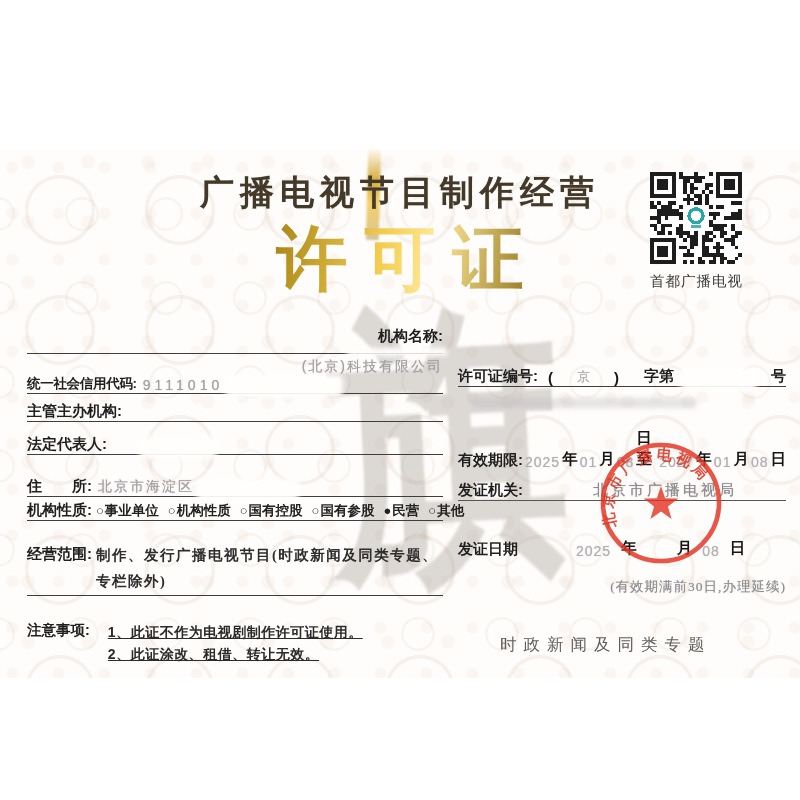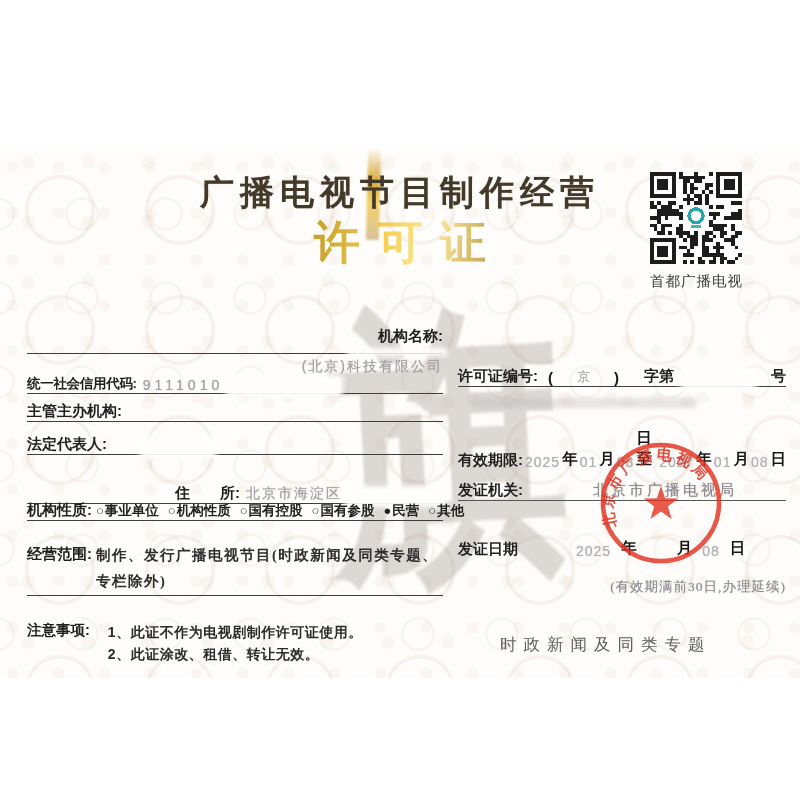--- a/index.html
+++ b/index.html
@@ -33,21 +33,21 @@
     filter:blur(1px);transform:rotate(1.5deg);
   }
   
   .title1{
     position:absolute;left:0;top:20px;width:800px;text-align:center;z-index:3;
     font-size:34px;font-weight:700;letter-spacing:6px;color:#43392b;
     text-shadow:0 0 1px rgba(90,70,20,.4);
   }
   .title2{
     position:absolute;left:0;top:62px;width:800px;text-align:center;z-index:3;
-    font-size:46px;font-weight:700;letter-spacing:17px;text-indent:17px;
+    font-size:71px;font-weight:700;letter-spacing:17px;text-indent:17px;
     color:#7a5e10;
   }
   @supports ((-webkit-background-clip:text) or (background-clip:text)){
     .title2{
       background:linear-gradient(100deg,#4a3c0e 14%,#a98618 34%,#f4cf52 48%,#ffe89a 54%,#8a6d14 68%,#3a3008 88%);
       -webkit-background-clip:text;background-clip:text;color:transparent;
     }
   }
   
   .qr-wrap{position:absolute;left:650px;top:22px;width:92px;z-index:3;}
@@ -77,21 +77,21 @@
   .region{font-size:13px;color:#b0aeb2;margin:0 14px;text-shadow:0 0 1px rgba(170,168,172,.8);}
   .renewal{position:absolute;left:458px;top:428px;width:328px;text-align:right;z-index:3;
     font-size:13.5px;color:#8f8d90;letter-spacing:1px;text-shadow:0 0 1px rgba(150,148,152,.7);
     font-family:"Liberation Serif","DejaVu Serif",serif;}
   .issuer-val{font-size:15px;color:#8d8b8e;letter-spacing:3px;text-shadow:0 0 1px rgba(150,148,152,.8);}
   
   .seal{position:absolute;left:596px;top:288px;width:130px;height:130px;z-index:5;opacity:.92;}
   
   .notes{position:absolute;left:27px;top:471px;display:flex;gap:18px;z-index:3;}
   .notes .lbl{font-size:14.5px;}
-  .note-item{font-size:14px;font-weight:700;color:#2b2b2b;line-height:22px;letter-spacing:.5px;}
+  .note-item{font-size:14px;font-weight:700;color:#2b2b2b;line-height:22px;letter-spacing:.5px;text-decoration:underline;}
   .footer{position:absolute;left:500px;top:484px;z-index:3;
     font-size:16.5px;color:#5d5d5d;letter-spacing:7px;font-weight:500;}
 </style>
 </head>
 <body>
 
 <div class="cert">
 
   <div class="watermark">旗</div>
   <div class="gold-streak"></div>
@@ -327,21 +327,21 @@
     <span class="lbl">主管主办机构:</span>
     <span class="val"></span>
   </div>
 
   <div class="row lrow inline" style="top:278px;height:27px;gap:36px;">
     <span class="lbl">法定代表人:</span>
     <span class="redact" style="width:70px;height:13px;"></span>
     <span class="val"></span>
   </div>
 
-  <div class="row lrow inline" style="top:327px;height:27px;justify-content:flex-end;">
+  <div class="row lrow inline" style="top:320px;height:27px;">
     <span class="lbl">住　　所:</span>
     <span class="val">北京市海淀区</span>
     <span class="redact" style="width:95px;height:13px;"></span>
   </div>
 
   <div class="row lrow inline" style="top:344px;height:27px;gap:4px;">
     <span class="lbl">机构性质:</span>
     <span class="opts">
       <span class="opt">
           <i class="cir">○</i>

